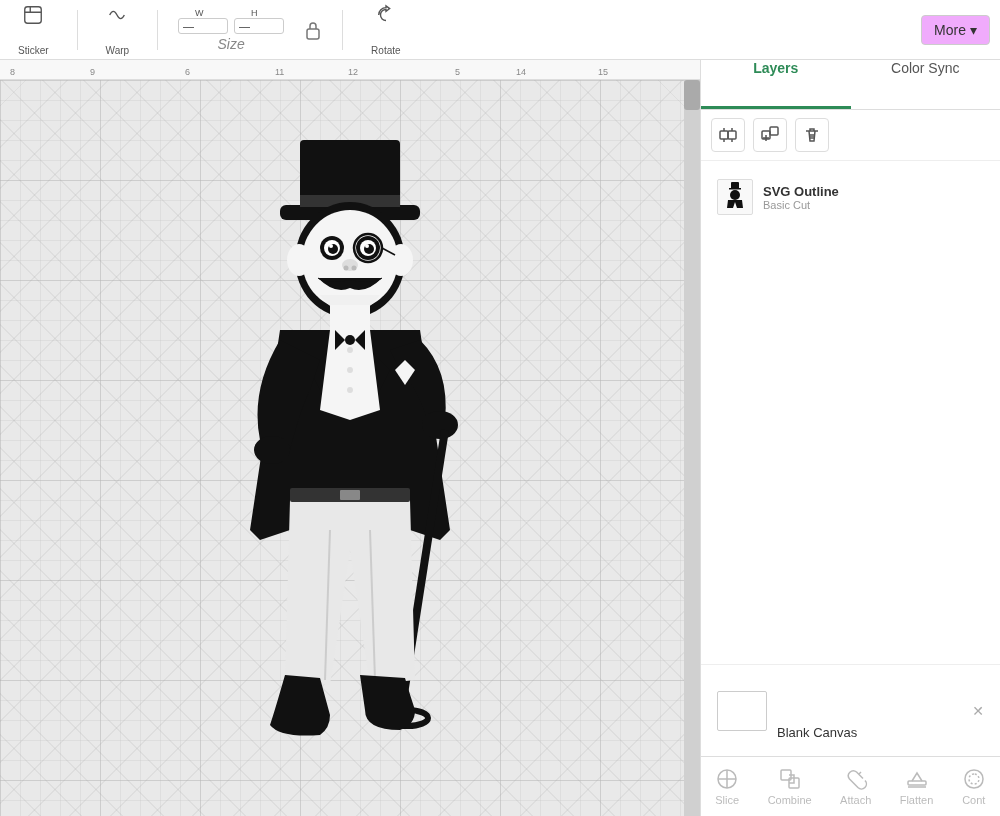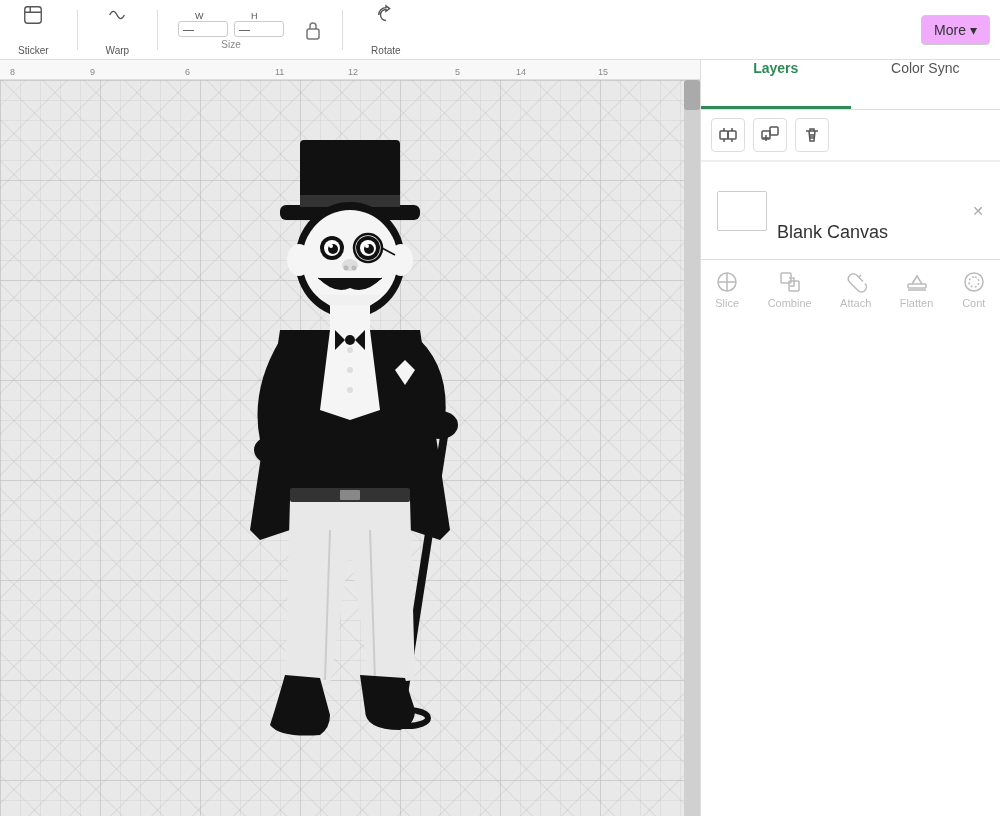--- a/index.html
+++ b/index.html
@@ -19,22 +19,23 @@
     }
     .toolbar-group {
       display: flex;
       flex-direction: column;
       align-items: center;
       font-size: 11px;
       color: #555;
       gap: 2px;
     }
     .toolbar-group .label {
-      font-size: 10px;
+      font-size: 14px;
       color: #888;
+      font-style: italic;
     }
     .toolbar-icon-btn {
       display: flex;
       flex-direction: column;
       align-items: center;
       cursor: pointer;
       padding: 4px 8px;
       border-radius: 4px;
       font-size: 10px;
       color: #555;
@@ -250,21 +251,21 @@
       padding: 6px;
     }
     .blank-canvas-thumb {
       width: 50px;
       height: 40px;
       border: 1px solid #ccc;
       background: #fff;
       border-radius: 2px;
     }
     .blank-canvas-label {
-      font-size: 18px;
+      font-size: 13px;
       color: #333;
       margin-top: 44px;
     }
     .blank-canvas-close {
       margin-left: auto;
       color: #aaa;
       cursor: pointer;
       font-size: 14px;
     }
 
@@ -516,20 +517,37 @@
 
       <div class="panel-tool-btn">
         <svg width="18" height="18" viewBox="0 0 18 18" fill="none" stroke="#555" stroke-width="1.5">
           <path d="M3 5h12M7 5V3h4v2M6 5l1 10h4l1-10"></path>
           <line x1="8" y1="8" x2="8" y2="13"></line>
           <line x1="10" y1="8" x2="10" y2="13"></line>
         </svg>
       </div>
     </div>
 
+    <div id="layers-list">
+      <div class="layer-item">
+
+        <div class="layer-thumb">
+          <svg width="24" height="30" viewBox="0 0 24 30" fill="#111">
+            <rect x="8" y="0" width="8" height="7" rx="1"></rect>
+            <rect x="6" y="6" width="12" height="1.5"></rect>
+            <ellipse cx="12" cy="13" rx="5" ry="5"></ellipse>
+            <path d="M5 18 L4 26 L10 26 L12 20 L14 26 L20 26 L19 18 Z"></path>
+          </svg>
+        </div>
+        <div class="layer-info">
+          <span class="layer-name">SVG Outline</span>
+          <span class="layer-type">Basic Cut</span>
+        </div>
+      </div>
+    </div>
 
     <div id="blank-canvas-section">
       <div class="blank-canvas-item">
         <div class="blank-canvas-thumb"></div>
         <span class="blank-canvas-label">Blank Canvas</span>
         <span class="blank-canvas-close">✕</span>
       </div>
     </div>
 
     <div id="bottom-bar">

